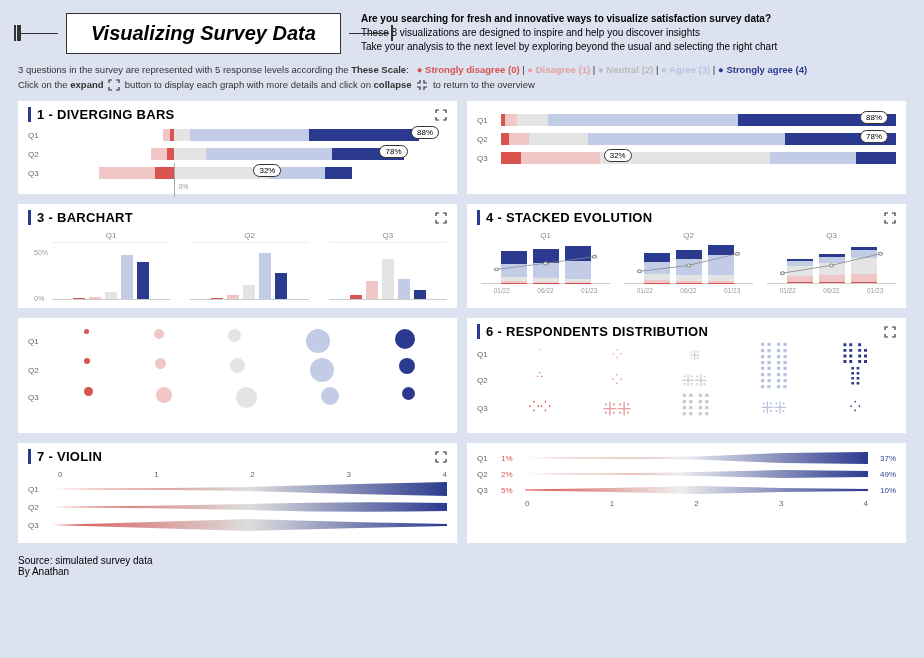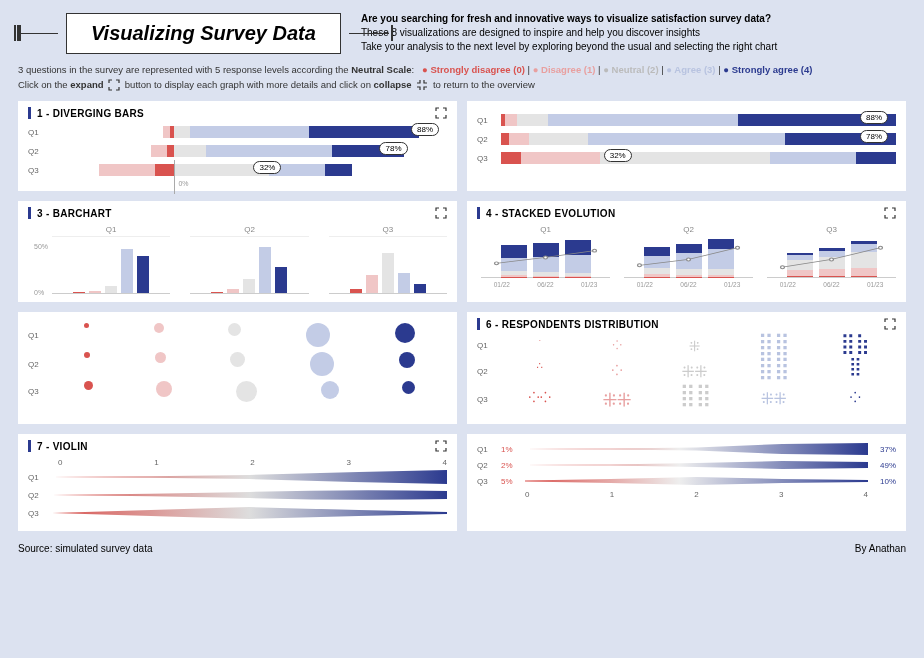--- a/index.html
+++ b/index.html
@@ -19,21 +19,21 @@
 .subtitle b { font-weight: bold; }
 .info-row { padding: 2px 18px; font-size: 9.5px; color: #333; }
 .info-row .bold { font-weight: bold; }
 .likert { display: inline; }
 .likert span { font-weight: bold; }
 .sd { color: #d9534f; margin-top: 22px; } .d { color: #e8a0a0; } .n { color: #bbb; } .a { color: #b8c3e0; } .sa { color: #2b3a8f; }
 .expand-icon, .collapse-icon { display: inline-block; vertical-align: middle; margin: 0 2px; }
 .grid { display: grid; grid-template-columns: 1fr 1fr; gap: 10px; padding: 8px 18px; }
 .card { background: #fff; padding: 6px 10px 8px; position: relative; }
 .card-head { display: flex; justify-content: space-between; align-items: center; border-left: 3px solid #2b3a8f; padding-left: 6px; margin-bottom: 6px; }
-.card-title { font-size: 10px; font-weight: bold; letter-spacing: 0.3px; }
+.card-title { font-size: 13px; font-weight: bold; letter-spacing: 0.3px; }
 .card-exp { cursor: pointer; }
 .chart-body { position: relative; }
 .qlabel { font-size: 8px; color: #666; }
 .row { display: flex; align-items: center; margin: 7px 0; }
 .row .qlabel { width: 24px; }
 .bar-track { flex: 1; height: 12px; display: flex; position: relative; }
 .seg { height: 100%; }
 .c-sd { background: #d9534f; } .c-d { background: #f0c6c6; } .c-n { background: #e4e4e4; } .c-a { background: #c3cce6; } .c-sa { background: #2b3a8f; }
 .badge { position: absolute; background: #fff; border: 1px solid #333; border-radius: 10px; font-size: 8px; padding: 1px 5px; top: -3px; }
 .axis-zero { position: absolute; top: -4px; bottom: -18px; width: 1px; background: #aaa; }
@@ -64,21 +64,21 @@
 .vl-row .qlabel { width: 24px; }
 .vl-shape { flex: 1; height: 16px; position: relative; overflow: hidden; }
 .vl-shape svg { width: 100%; height: 100%; }
 
 .sdv-row { display: flex; align-items: center; margin: 2px 0; font-size: 8px; }
 .sdv-row .qlabel { width: 24px; }
 .sdv-pct { width: 24px; color: #d9534f; }
 .sdv-svg { flex: 1; height: 14px; }
 .sdv-pct2 { width: 28px; text-align: right; color: #2b3a8f; }
 .sdv-xaxis { display: flex; justify-content: space-between; margin-left: 48px; margin-right: 28px; font-size: 8px; color: #666; margin-top: 2px; }
-.footer { display: flex; justify-content: space-between; padding: 4px 18px; font-size: 10px; }
+.footer { display: flex; justify-content: space-between; padding: 4px 18px; font-size: 10px; flex-direction: column; }
 .title-wrap { position: relative; margin-left: 48px; }
 </style>
 </head>
 <body>
 
 <div class="header">
   <div class="title-wrap">
     <div class="hline left"></div>
     <div class="title-box">
       <span class="title">Visualizing Survey Data</span>
@@ -87,21 +87,21 @@
   </div>
   <div class="subtitle">
     <b>Are you searching for fresh and innovative ways to visualize satisfaction survey data?</b><br>
     <span>These 8 visualizations are designed to inspire and help you discover insights</span><br>
     <span>Take your analysis to the next level by exploring beyond the usual and selecting the right chart</span>
   </div>
 </div>
 
 <div class="info-row">
   <span>3 questions in the survey are represented with 5 response levels according the </span>
-  <span class="bold">Neutral Scale</span>: &nbsp;
+  <span class="bold">These Scale</span>: &nbsp;
   <span class="likert">
     <span class="sd">● <span>Strongly disagree (0)</span></span> | 
     <span class="d">● <span>Disagree (1)</span></span> | 
     <span class="n">● <span>Neutral (2)</span></span> | 
     <span class="a">● <span>Agree (3)</span></span> | 
     <span class="sa">● <span>Strongly agree (4)</span></span>
   </span>
 </div>
 
 <div class="info-row">

